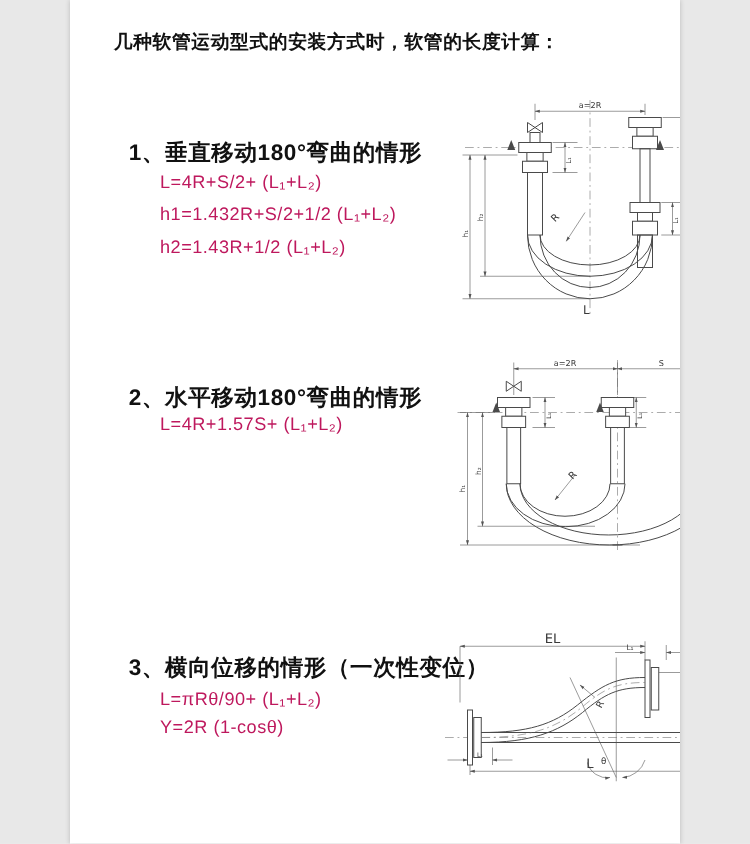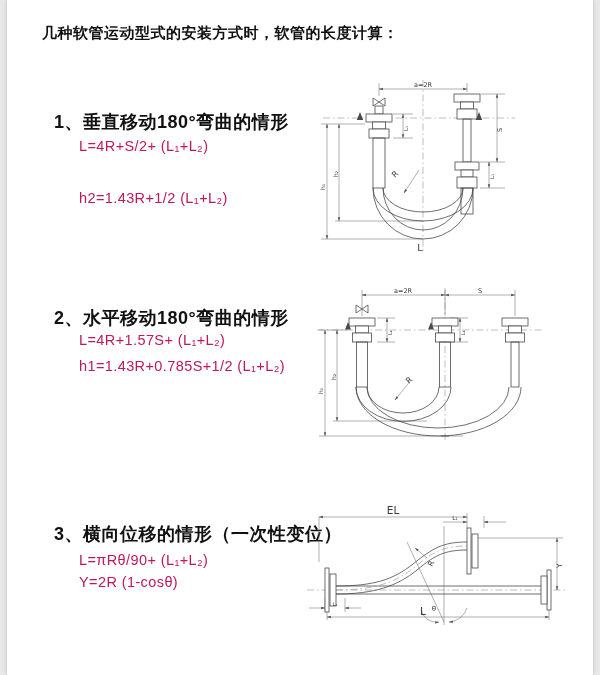--- a/index.html
+++ b/index.html
@@ -1,17 +1,17 @@
 <!DOCTYPE html>
 <html><head>
 <meta charset="utf-8">
 <style>
   html,body{margin:0;padding:0;background:#e8e8e8;}
   #canvas{
-    position:relative;width:586px;height:675px;background:#ffffff;
+    position:relative;width:488px;height:675px;background:#ffffff;
     font-family:"Liberation Sans","DejaVu Sans",sans-serif;
     color:#1a1a1a;overflow:hidden;margin:0 auto;
     box-shadow:0 0 4px rgba(0,0,0,.2);
   }
   .abs{position:absolute;white-space:nowrap;}
   .doc-title{font-size:15px;font-weight:600;letter-spacing:.5px;color:#111;}
   .sec-heading{font-size:18px;font-weight:600;letter-spacing:.5px;color:#111;}
   .formula{font-size:14.5px;font-weight:500;letter-spacing:.4px;color:#be185d;}
   svg text{font-family:"DejaVu Sans","Liberation Sans",sans-serif;fill:#3a3a3a;}
   .obj{stroke:#4a4a4a;stroke-width:.8;fill:none;}
@@ -21,25 +21,25 @@
 </style>
 </head>
 <body>
 
 <div id="canvas">
 
   <div class="abs doc-title" style="left:35px;top:24px;">几种软管运动型式的安装方式时，软管的长度计算：</div>
 
   <div class="abs sec-heading" style="left:47px;top:110px;">1、垂直移动180°弯曲的情形</div>
   <div class="abs formula" style="left:72px;top:138px;">L=4R+S/2+ (L₁+L₂)</div>
+  <div class="abs formula" style="left:72px;top:164px;">h1=1.432R+S/2+1/2 (L₁+L₂)</div>
   <div class="abs formula" style="left:72px;top:190px;">h2=1.43R+1/2 (L₁+L₂)</div>
 
   <div class="abs sec-heading" style="left:47px;top:306px;">2、水平移动180°弯曲的情形</div>
   <div class="abs formula" style="left:72px;top:332px;text-align:right;">L=4R+1.57S+ (L₁+L₂)</div>
-  <div class="abs formula" style="left:72px;top:358px;">h1=1.43R+0.785S+1/2 (L₁+L₂)</div>
 
   <div class="abs sec-heading" style="left:47px;top:522px;">3、横向位移的情形（一次性变位）</div>
   <div class="abs formula" style="left:72px;top:552px;">L=πRθ/90+ (L₁+L₂)</div>
   <div class="abs formula" style="left:72px;top:574px;text-align:right;">Y=2R (1-cosθ)</div>
 
   <svg class="abs" style="left:312px;top:72px;" width="212" height="186" viewBox="0 0 212 186">
     <defs>
       <pattern id="p1" width="3" height="3" patternUnits="userSpaceOnUse">
         <path d="M0,0 L3,3 M3,0 L0,3" stroke="#8a8a8a" stroke-width="0.45"></path>
       </pattern>

